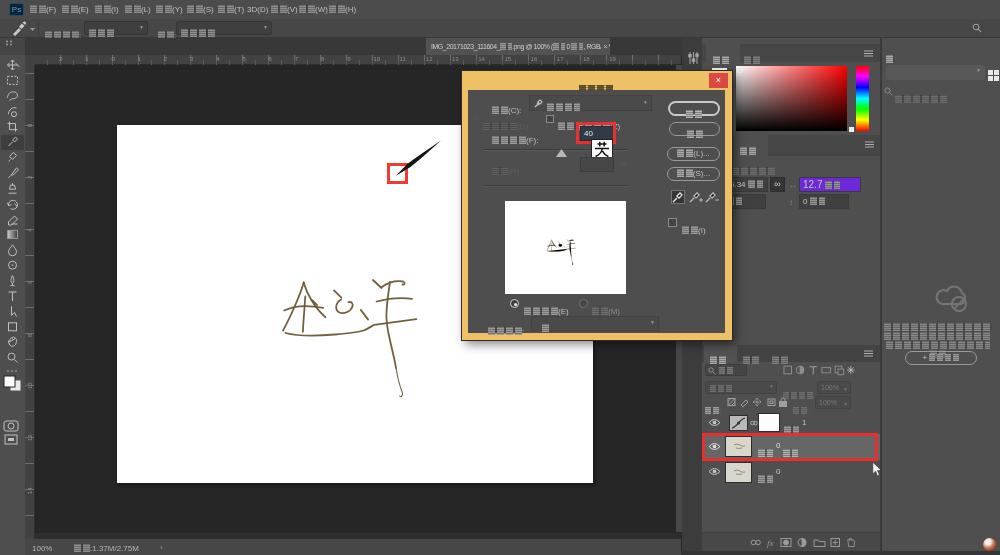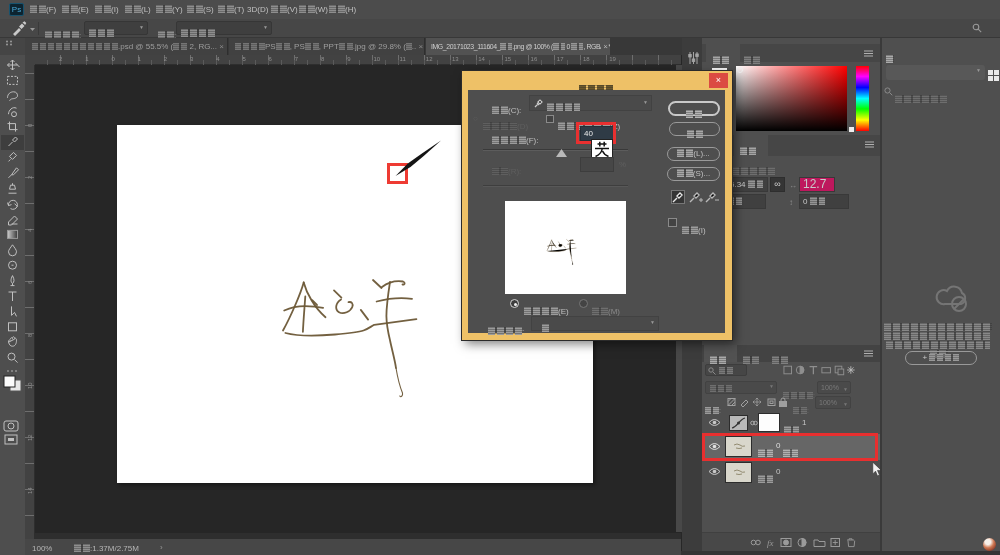--- a/index.html
+++ b/index.html
@@ -54,26 +54,20 @@
 <div class="abs" style="left:0;top:38px;width:25px;height:17px;background:#454545">
       <svg width="10" height="6" style="position:absolute;left:5px;top:2px" viewBox="0 0 10 6">
         <g fill="#9a9a9a">
           <circle cx="2" cy="1.5" r="1"></circle>
           <circle cx="6" cy="1.5" r="1"></circle>
           <circle cx="2" cy="4.5" r="1"></circle>
           <circle cx="6" cy="4.5" r="1"></circle>
         </g>
       </svg>
     </div>
-<div id="tab1" class="abs" style="left:25px;top:38px;width:203px;height:17px;background:#414141;border-right:1px solid #2e2e2e;--c:#757575;color:#9e9e9e;font-size:8px;line-height:17px;white-space:nowrap;overflow:hidden">
- <span style="margin-left:7px"></span><i class="z7" style="width:86px"></i>.psd @ 55.5% (<i class="z7" style="width:14px"></i> 2, RG... <span style="color:#8a8a8a">×</span>
-</div>
-<div id="tab2" class="abs" style="left:229px;top:38px;width:196px;height:17px;background:#414141;border-right:1px solid #2e2e2e;--c:#757575;color:#9e9e9e;font-size:8px;line-height:17px;white-space:nowrap;overflow:hidden">
- <span style="margin-left:6px"></span><i class="z7" style="width:30px"></i>PS<i class="z7" style="width:14px"></i>, PS<i class="z7" style="width:14px"></i>, PPT<i class="z7" style="width:14px"></i>.jpg @ 29.8% (<i class="z7" style="width:6px"></i>.. <span style="color:#8a8a8a">×</span>
-</div>
 <div id="tab3" class="abs" style="left:426px;top:38px;width:184px;height:17px;background:#525252;--c:#969696;color:#cfcfcf;font-size:6.9px;line-height:17px;white-space:nowrap;overflow:hidden;letter-spacing:-0.4px">
  <span style="margin-left:5px"></span>IMG_20171023_111604_<i class="z7" style="width:12px"></i>.png @ 100% (<i class="z7" style="width:12px"></i> 0 <i class="z7" style="width:12px"></i>, RGB/8) *<span class="abs" style="right:3px;top:0;color:#bbb;background:#525252;padding-left:2px">×</span>
 </div>
 
 <div class="abs" style="left:0;top:55px;width:25px;height:500px;background:#4e4e4e"></div>
 <svg id="tools" class="abs" style="left:0;top:55px" width="25" height="400" viewBox="0 0 25 400">
       <rect x="1" y="80" width="23" height="15" fill="#3e3e3e"></rect>
       <defs>
         <linearGradient id="gr" x1="0" y1="0" x2="1" y2="0">
           <stop offset="0" stop-color="#cccccc"></stop>
@@ -291,21 +285,21 @@
         <line x1="0" y1="1" x2="9" y2="1"></line>
         <line x1="0" y1="3.5" x2="9" y2="3.5"></line>
         <line x1="0" y1="6" x2="9" y2="6"></line>
       </g>
     </svg>
 <div class="tx" style="left:732px;top:160px"><i class="z" style="width:43px;--c:#6e6e6e"></i></div>
 
 <div class="abs" style="left:722px;top:177px;width:46px;height:15px;background:#404040;border:1px solid #393939;color:#c9c9c9;font-size:8px;line-height:13px"><span style="margin-left:7px">5.34 </span><i class="z" style="width:15px;--c:#949494"></i></div>
 <div class="abs" style="left:770px;top:177px;width:15px;height:15px;background:#353535;border:1px solid #2e2e2e;color:#cfcfcf;font-size:9px;text-align:center;line-height:13px">∞</div>
 <div class="tx" style="left:789px;top:181px;color:#8a8a8a;font-size:8px">↔</div>
-<div class="abs" style="left:799px;top:177px;width:36px;height:15px;background:#be185d;border:1px solid #393939;color:#c9c9c9;font-size:12px;line-height:13px"><span style="margin-left:3px">12.7 </span><i class="z" style="width:15px;--c:#949494"></i></div>
+<div class="abs" style="left:799px;top:177px;width:62px;height:15px;background:#6d28d9;border:1px solid #393939;color:#c9c9c9;font-size:10px;line-height:13px"><span style="margin-left:3px">12.7 </span><i class="z" style="width:15px;--c:#949494"></i></div>
 <div class="abs" style="left:720px;top:194px;width:46px;height:15px;background:#404040;border:1px solid #393939;color:#c9c9c9;font-size:8px;line-height:13px"><span style="margin-left:3px"></span><i class="z" style="width:15px;--c:#949494;margin-left:3px"></i></div>
 <div class="tx" style="left:789px;top:198px;color:#8a8a8a;font-size:8px">↕</div>
 <div class="abs" style="left:799px;top:194px;width:50px;height:15px;background:#404040;border:1px solid #393939;color:#c9c9c9;font-size:8px;line-height:13px"><span style="margin-left:3px">0 </span><i class="z" style="width:15px;--c:#949494"></i></div>
 
 <div class="abs" style="left:702px;top:345px;width:178px;height:17px;background:#434343"></div>
 <div class="abs" style="left:704px;top:345px;width:33px;height:17px;background:#525252"></div>
 <div class="tx" style="left:710px;top:349px"><i class="z" style="width:16px;--c:#aaaaaa"></i></div>
 <div class="tx" style="left:743px;top:349px"><i class="z" style="width:16px;--c:#808080"></i></div>
 <div class="tx" style="left:772px;top:349px"><i class="z" style="width:16px;--c:#808080"></i></div>
 <svg class="abs" style="left:864px;top:350px" width="9" height="7" viewBox="0 0 9 7">

